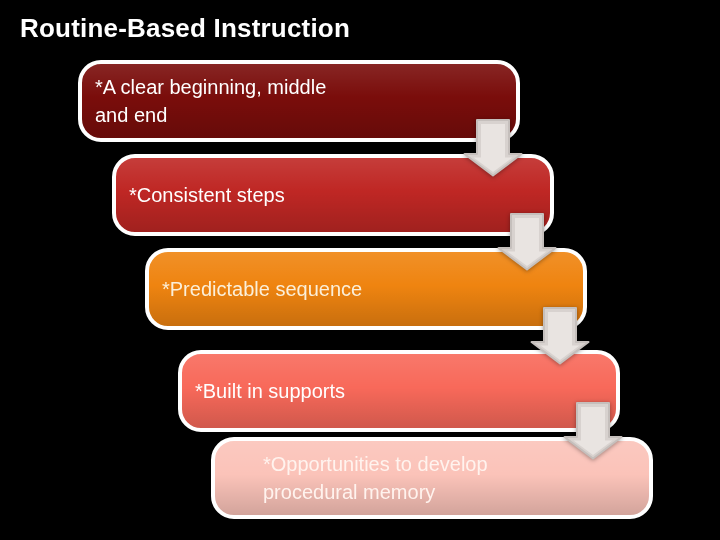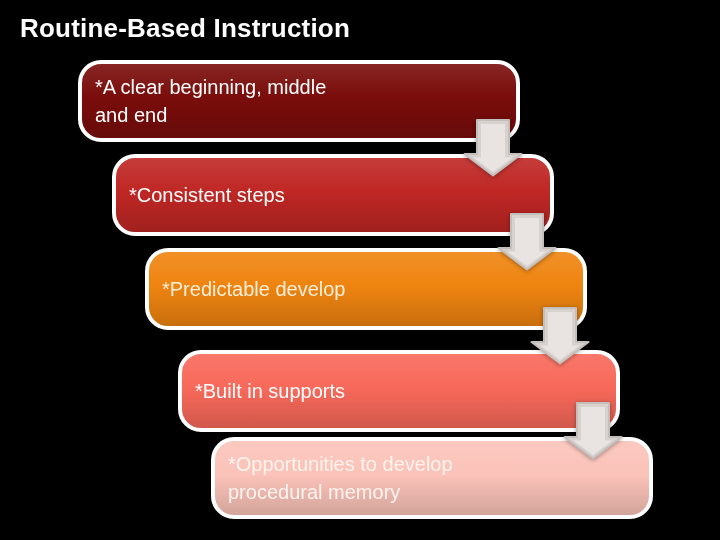--- a/index.html
+++ b/index.html
@@ -72,29 +72,29 @@
   <div class="step step-0" style="background-color: rgb(122, 13, 11);">
     <span class="step-label" style="color: rgb(255, 255, 255);">*A clear beginning, middle
 and end</span>
   </div>
 
   <div class="step step-1" style="background-color: rgb(191, 39, 36);">
     <span class="step-label" style="color: rgb(255, 255, 255); text-align: center;">*Consistent steps</span>
   </div>
 
   <div class="step step-2" style="background-color: rgb(239, 132, 16);">
-    <span class="step-label" style="color: rgb(251, 239, 217);">*Predictable develop</span>
+    <span class="step-label" style="color: rgb(251, 239, 217);">*Predictable sequence</span>
   </div>
 
   <div class="step step-3" style="background-color: rgb(248, 105, 90);">
     <span class="step-label" style="color: rgb(255, 255, 255);">*Built in supports</span>
   </div>
 
   <div class="step step-4" style="background-color: rgb(251, 195, 185);">
-    <span class="step-label" style="color: rgb(255, 243, 238);">*Opportunities to develop
+    <span class="step-label" style="color: rgb(255, 243, 238); margin-left: 35px;">*Opportunities to develop
 procedural memory</span>
   </div>
 
   <svg class="arrow arrow-0" viewBox="0 0 60 58">
     <polygon points="14,1 46,1 46,35 58.5,35 30,56.5 1.5,35 14,35" stroke-width="2" stroke-linejoin="round" style="fill: rgb(216, 210, 207); stroke: rgb(197, 191, 188);"></polygon>
     <polygon points="18,5 42,5 42,38.5 49.5,38.5 30,53 10.5,38.5 18,38.5" style="fill: rgb(233, 228, 225);"></polygon>
   </svg>
 
   <svg class="arrow arrow-1" viewBox="0 0 60 58">
     <polygon points="14,1 46,1 46,35 58.5,35 30,56.5 1.5,35 14,35" stroke-width="2" stroke-linejoin="round" style="fill: rgb(216, 210, 207); stroke: rgb(197, 191, 188);"></polygon>

